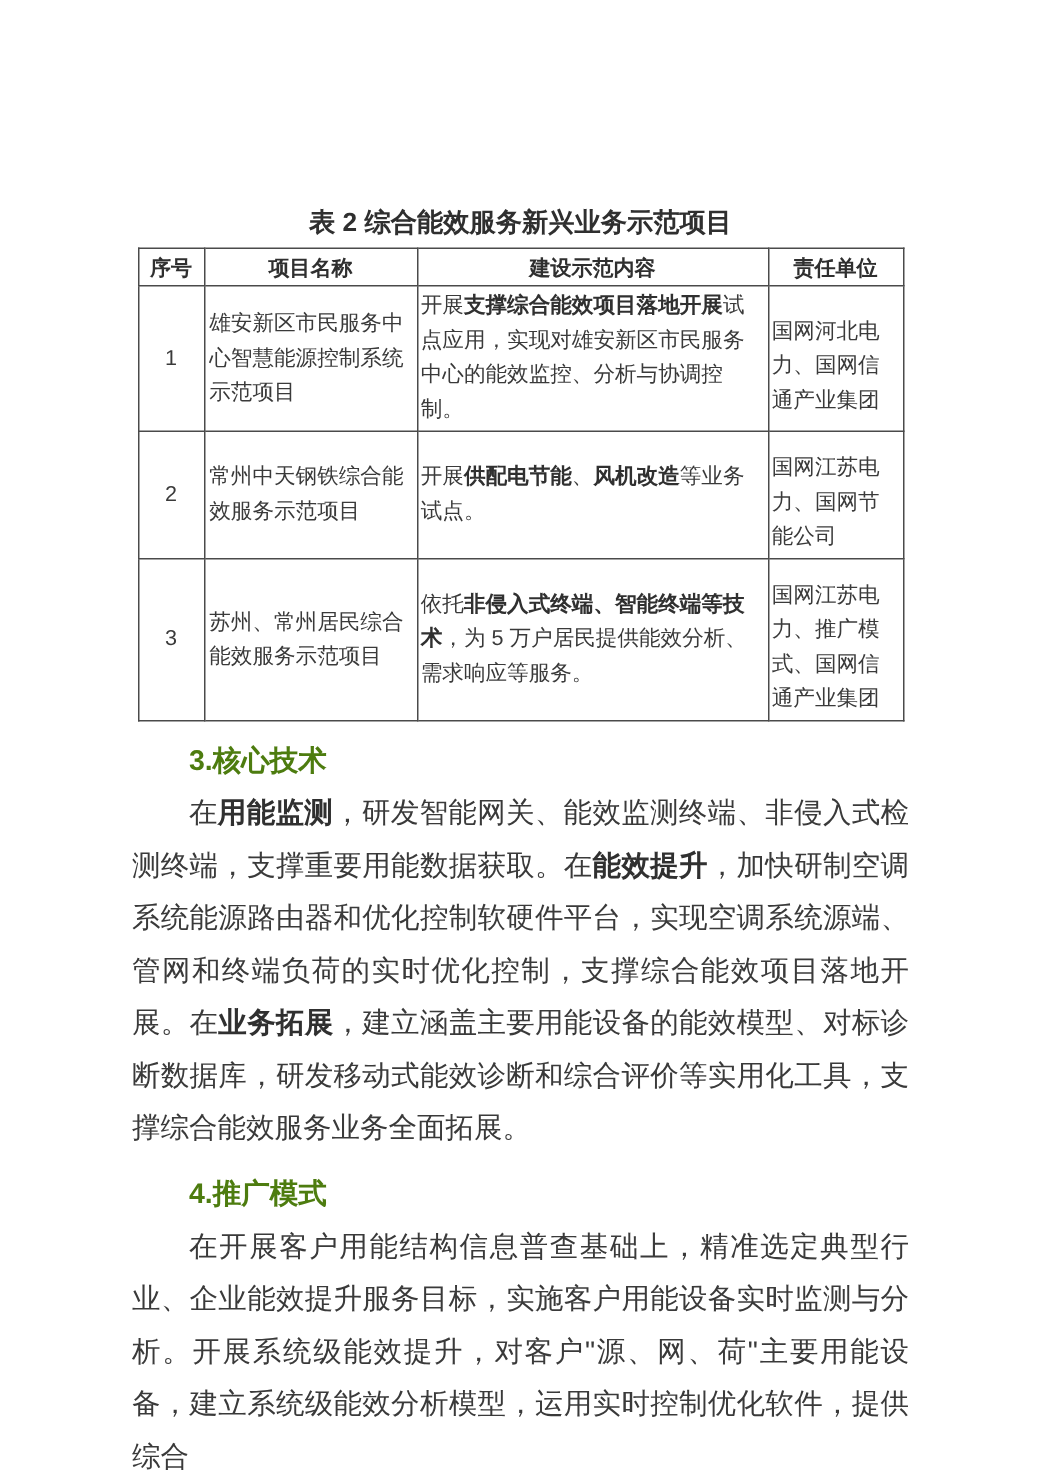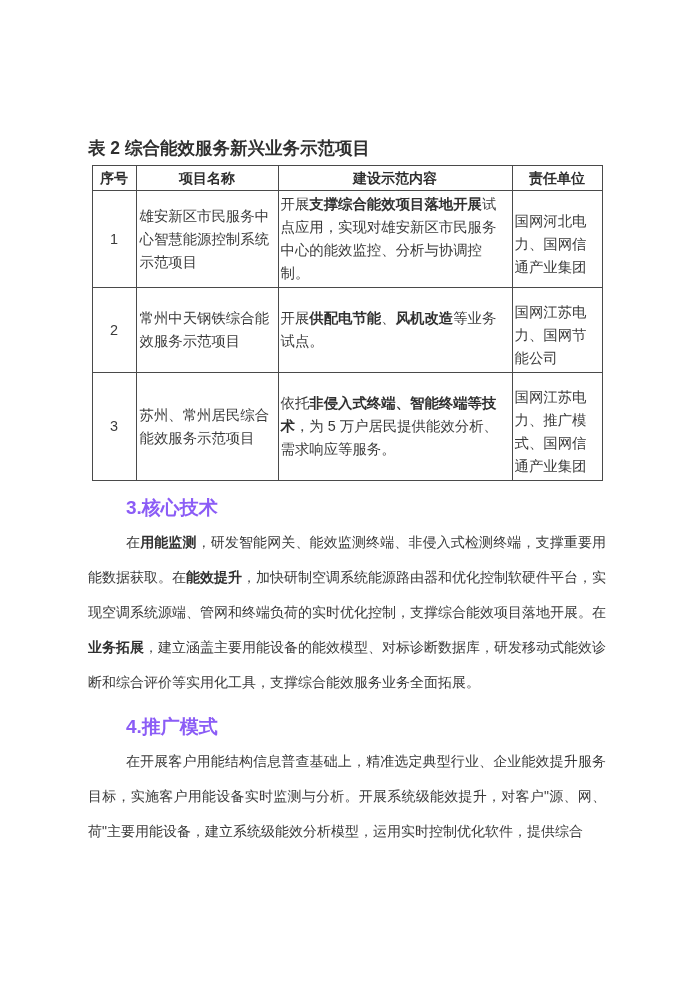--- a/index.html
+++ b/index.html
@@ -9,21 +9,21 @@
     background: #ffffff;
     font-family: "Liberation Sans", sans-serif;
     color: #3a3a3a;
     overflow: hidden;
   }
   .page {
     width: 694px; height: 982px;
     padding: 136px 88px 0 88px;
   }
   .doc-title {
-    text-align: left;
+    text-align: center;
     font-size: 17.5px;
     font-weight: bold;
     color: #2f2f2f;
     line-height: 24px;
     margin-bottom: 5px;
   }
   table.projects {
     width: 510px;
     margin: 0 auto;
     border-collapse: collapse;
@@ -48,28 +48,28 @@
   td.c-no   { text-align: center; padding: 1px; }
   td.c-name { text-align: left; padding: 2px 2px 2px 3px; }
   td.c-content { text-align: left; padding: 2px 1px 2px 2px; }
   td.c-unit { text-align: left; padding: 13px 4px 2px 2px; }
   tr.r-tall td { height: 73px; }
   tr.r-taller td { height: 92px; }
   b { font-weight: bold; color: #303030; }
   .section-heading {
     font-size: 19px;
     font-weight: bold;
-    color: #8b5cf6;
+    color: #4d7c0f;
     line-height: 35px;
     text-indent: 38px;
     margin: 0;
   }
   .section-heading:first-of-type { margin-top: 9px; }
   p.body-para {
-    font-size: 14px;
+    font-size: 19px;
     line-height: 35px;
     text-align: justify;
     text-indent: 38px;
     margin: 0;
     color: #3a3a3a;
   }
   .sec3 .section-heading { margin-top: 9px; }
 </style>
 </head>
 <body>

